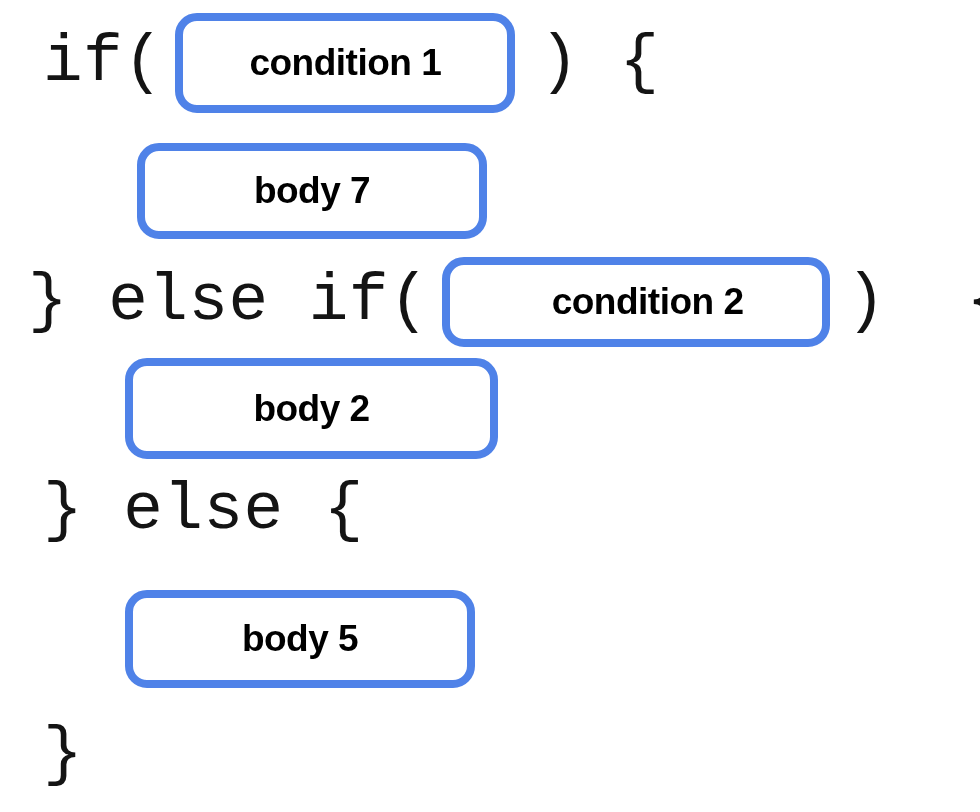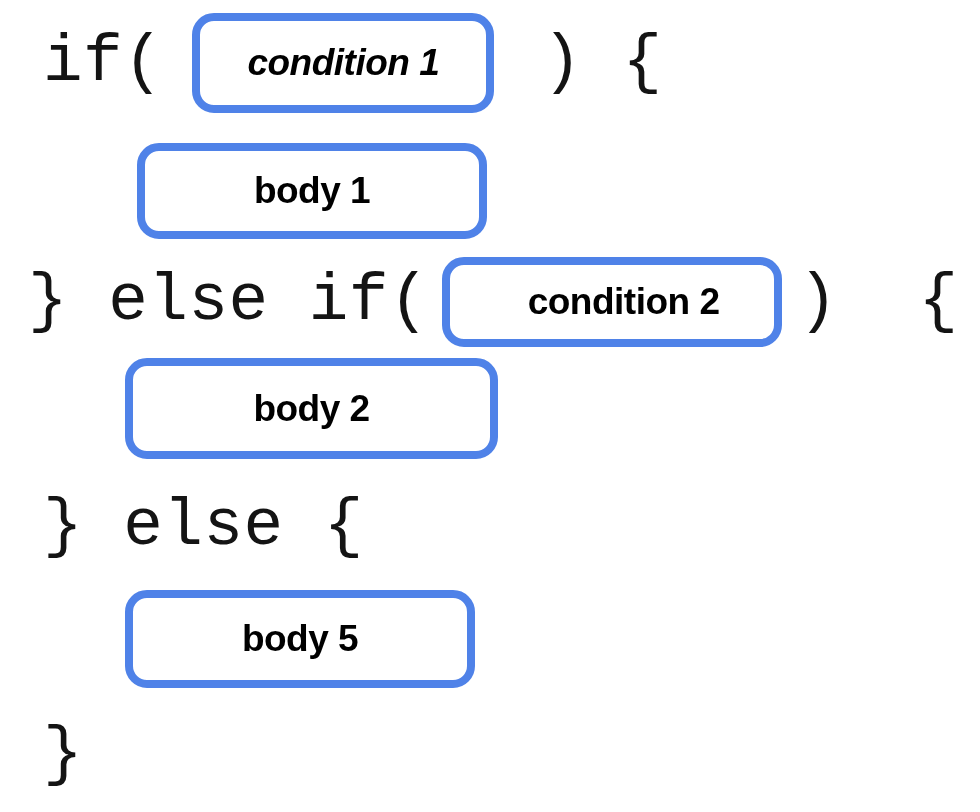--- a/index.html
+++ b/index.html
@@ -39,50 +39,50 @@
   }
   .pill-label {
     font-family: "Liberation Sans", sans-serif;
     font-weight: 700;
     font-size: 37px;
     letter-spacing: -0.5px;
     color: var(--label-color, #000000);
     white-space: pre;
   }
   
-  #row-if        { left: 43px;  top: 10px;  height: 105px; gap: 24px; }
+  #row-if        { left: 43px;  top: 10px;  height: 105px; }
   #row-body1     { left: 137px; top: 143px; }
   #row-elseif    { left: 28px;  top: 256px; height: 92px; }
   #row-body2     { left: 125px; top: 358px; }
-  #row-else      { left: 43px;  top: 492px; height: 70px; }
+  #row-else      { left: 43px;  top: 476px; height: 70px; }
   #row-body3     { left: 125px; top: 590px; }
   #row-endbrace  { left: 43px;  top: 715px; height: 80px; }
 
-  #pill-condition-1 { width: 302px; height: 100px; margin-left: 5px; margin-right: 24px; font-style: italic; }
+  #pill-condition-1 { width: 340px; height: 100px; margin-left: 12px; margin-right: 24px; }
   #pill-body-1      { width: 350px; height: 96px; }
-  #pill-condition-2 { width: 340px; height: 90px;  margin-left: 13px; margin-right: 16px; padding-left: 23px; }
+  #pill-condition-2 { width: 388px; height: 90px;  margin-left: 13px; margin-right: 16px; padding-left: 23px; }
   #pill-body-2      { width: 373px; height: 101px; }
   #pill-body-3      { width: 350px; height: 98px; }
 </style>
 </head>
 <body>
 
 <div id="stage" style="--accent: #4f82e8; --code-color: #141414; --label-color: #000000; --bg: #ffffff;">
 
   <div class="row" id="row-if">
     <span class="code">if(</span>
     <div class="pill" id="pill-condition-1">
       <span class="pill-label">condition 1</span>
     </div>
     <span class="code">) {</span>
   </div>
 
   <div class="row" id="row-body1">
     <div class="pill" id="pill-body-1">
-      <span class="pill-label">body 1</span>
+      <span class="pill-label">body 7</span>
     </div>
   </div>
 
   <div class="row" id="row-elseif">
     <span class="code">} else if(</span>
     <div class="pill" id="pill-condition-2">
       <span class="pill-label">condition 2</span>
     </div>
     <span class="code">)  {</span>
   </div>

